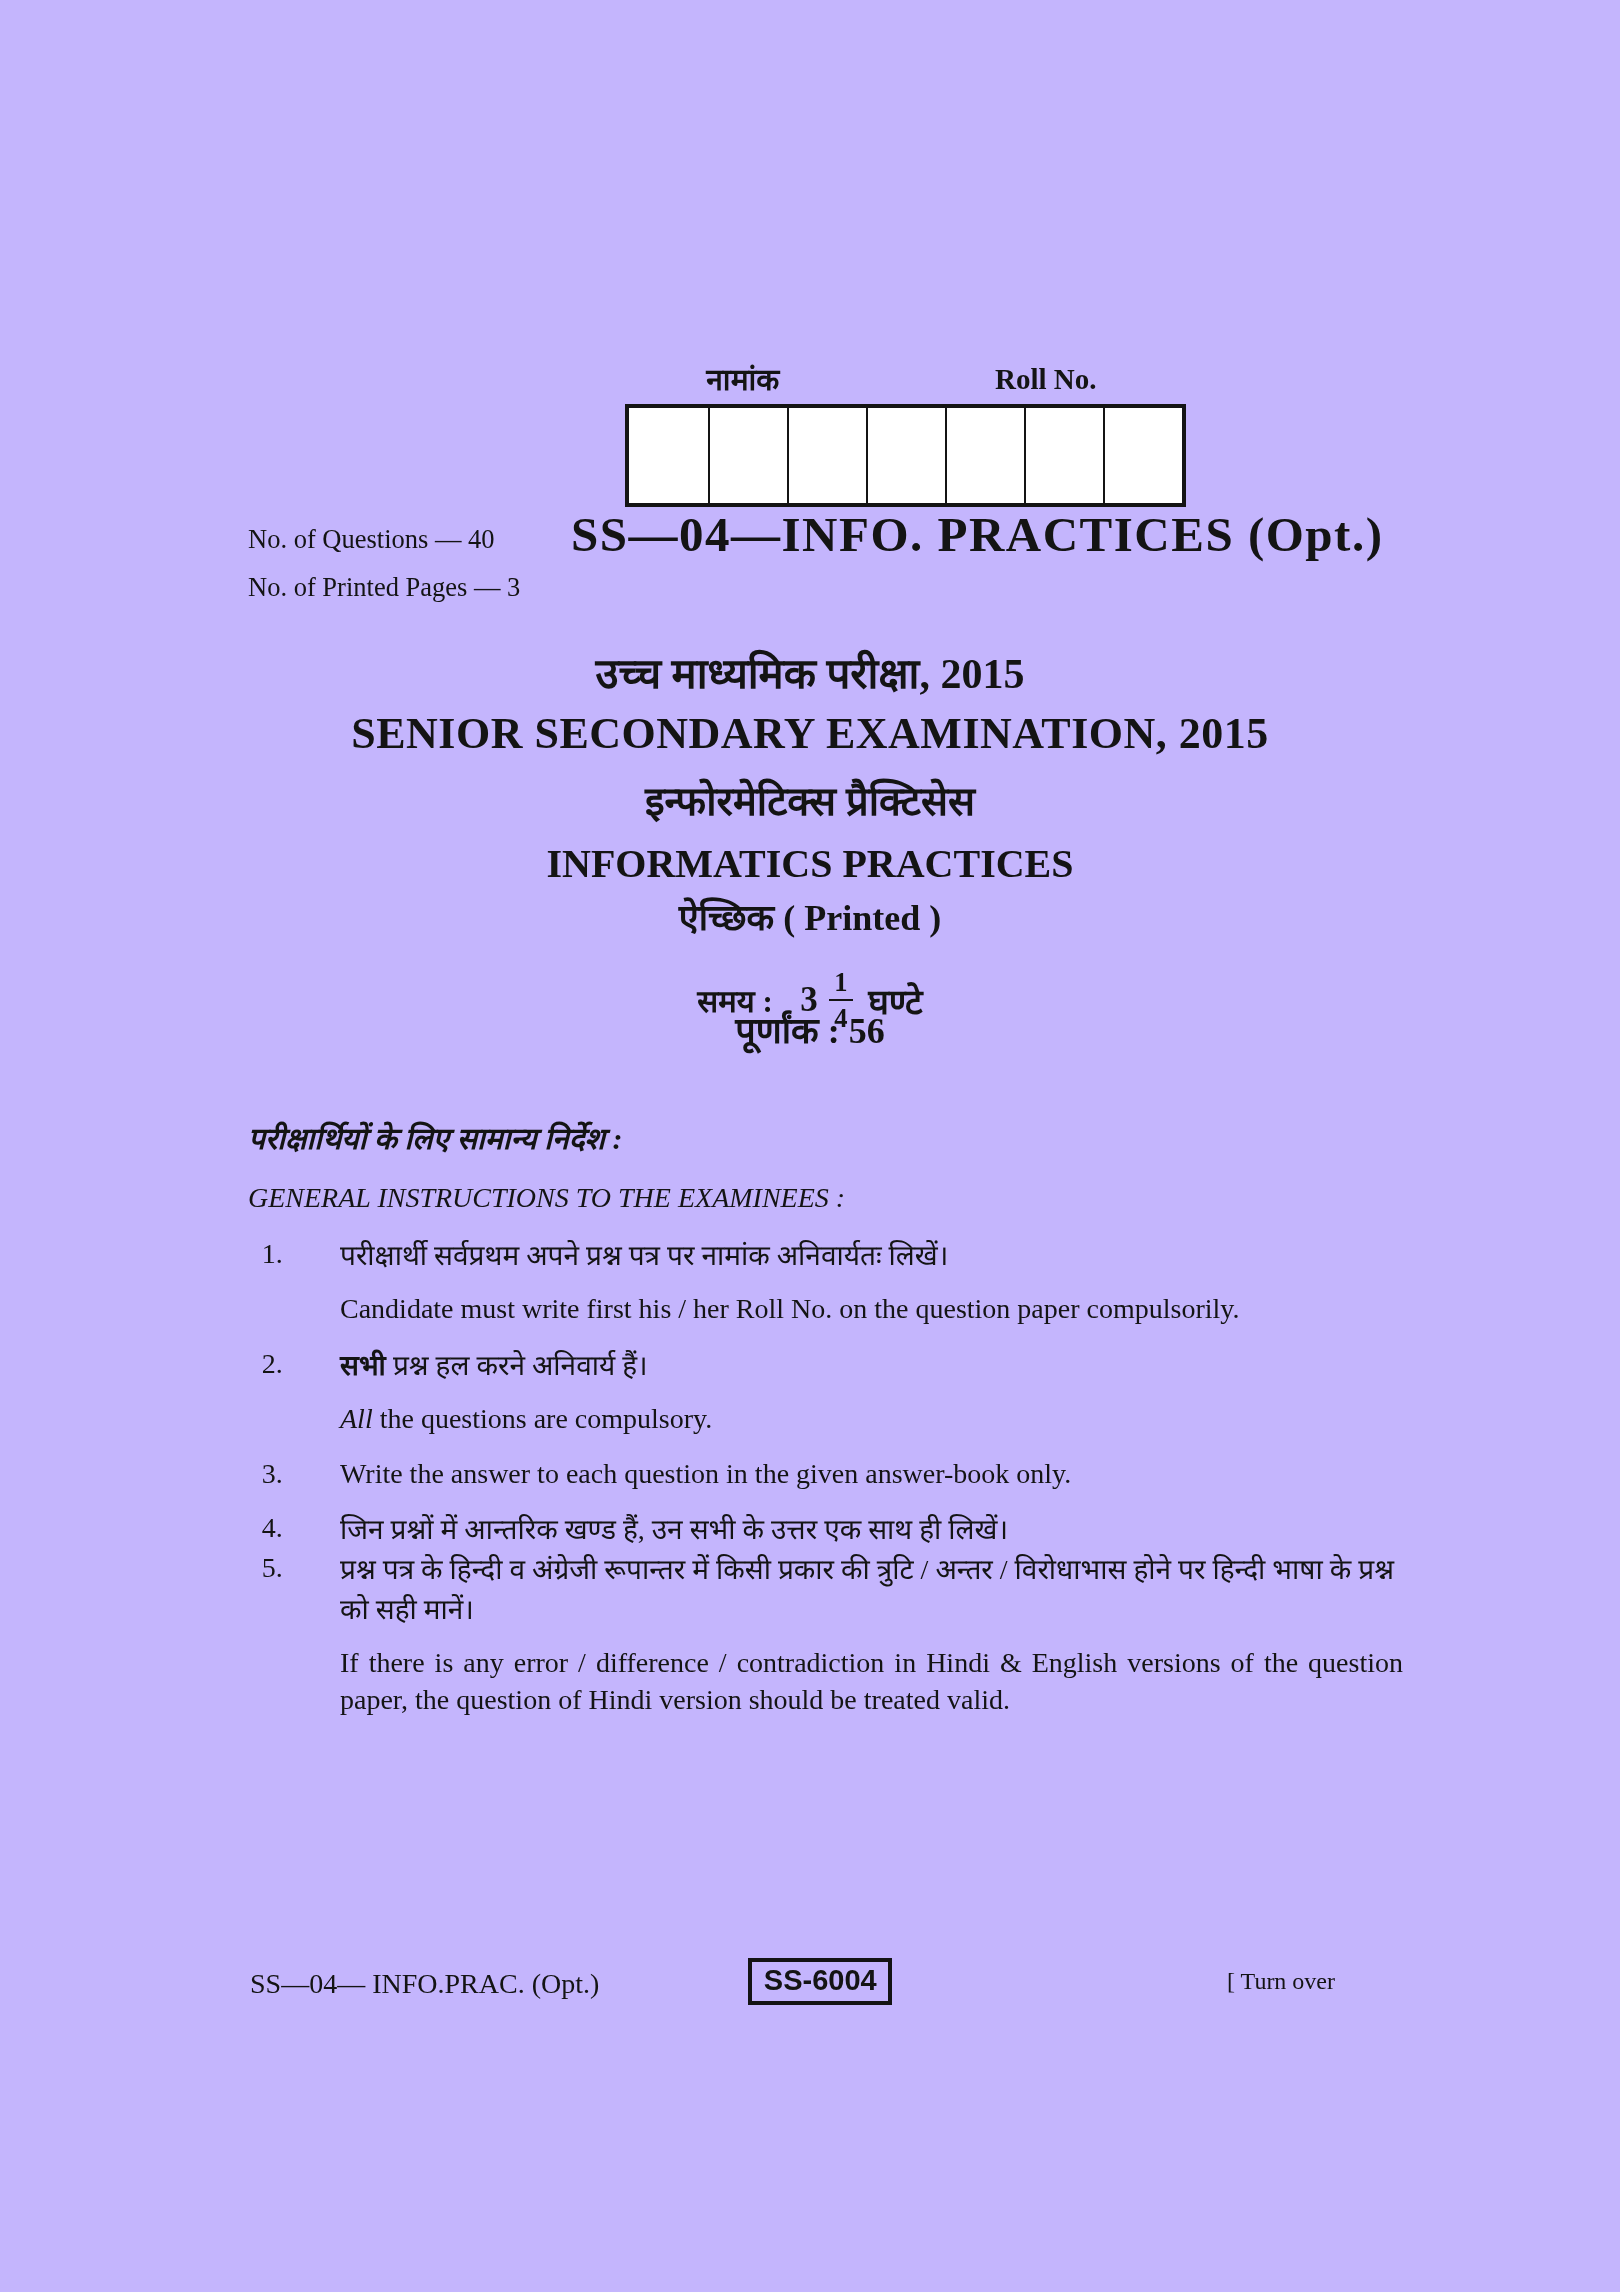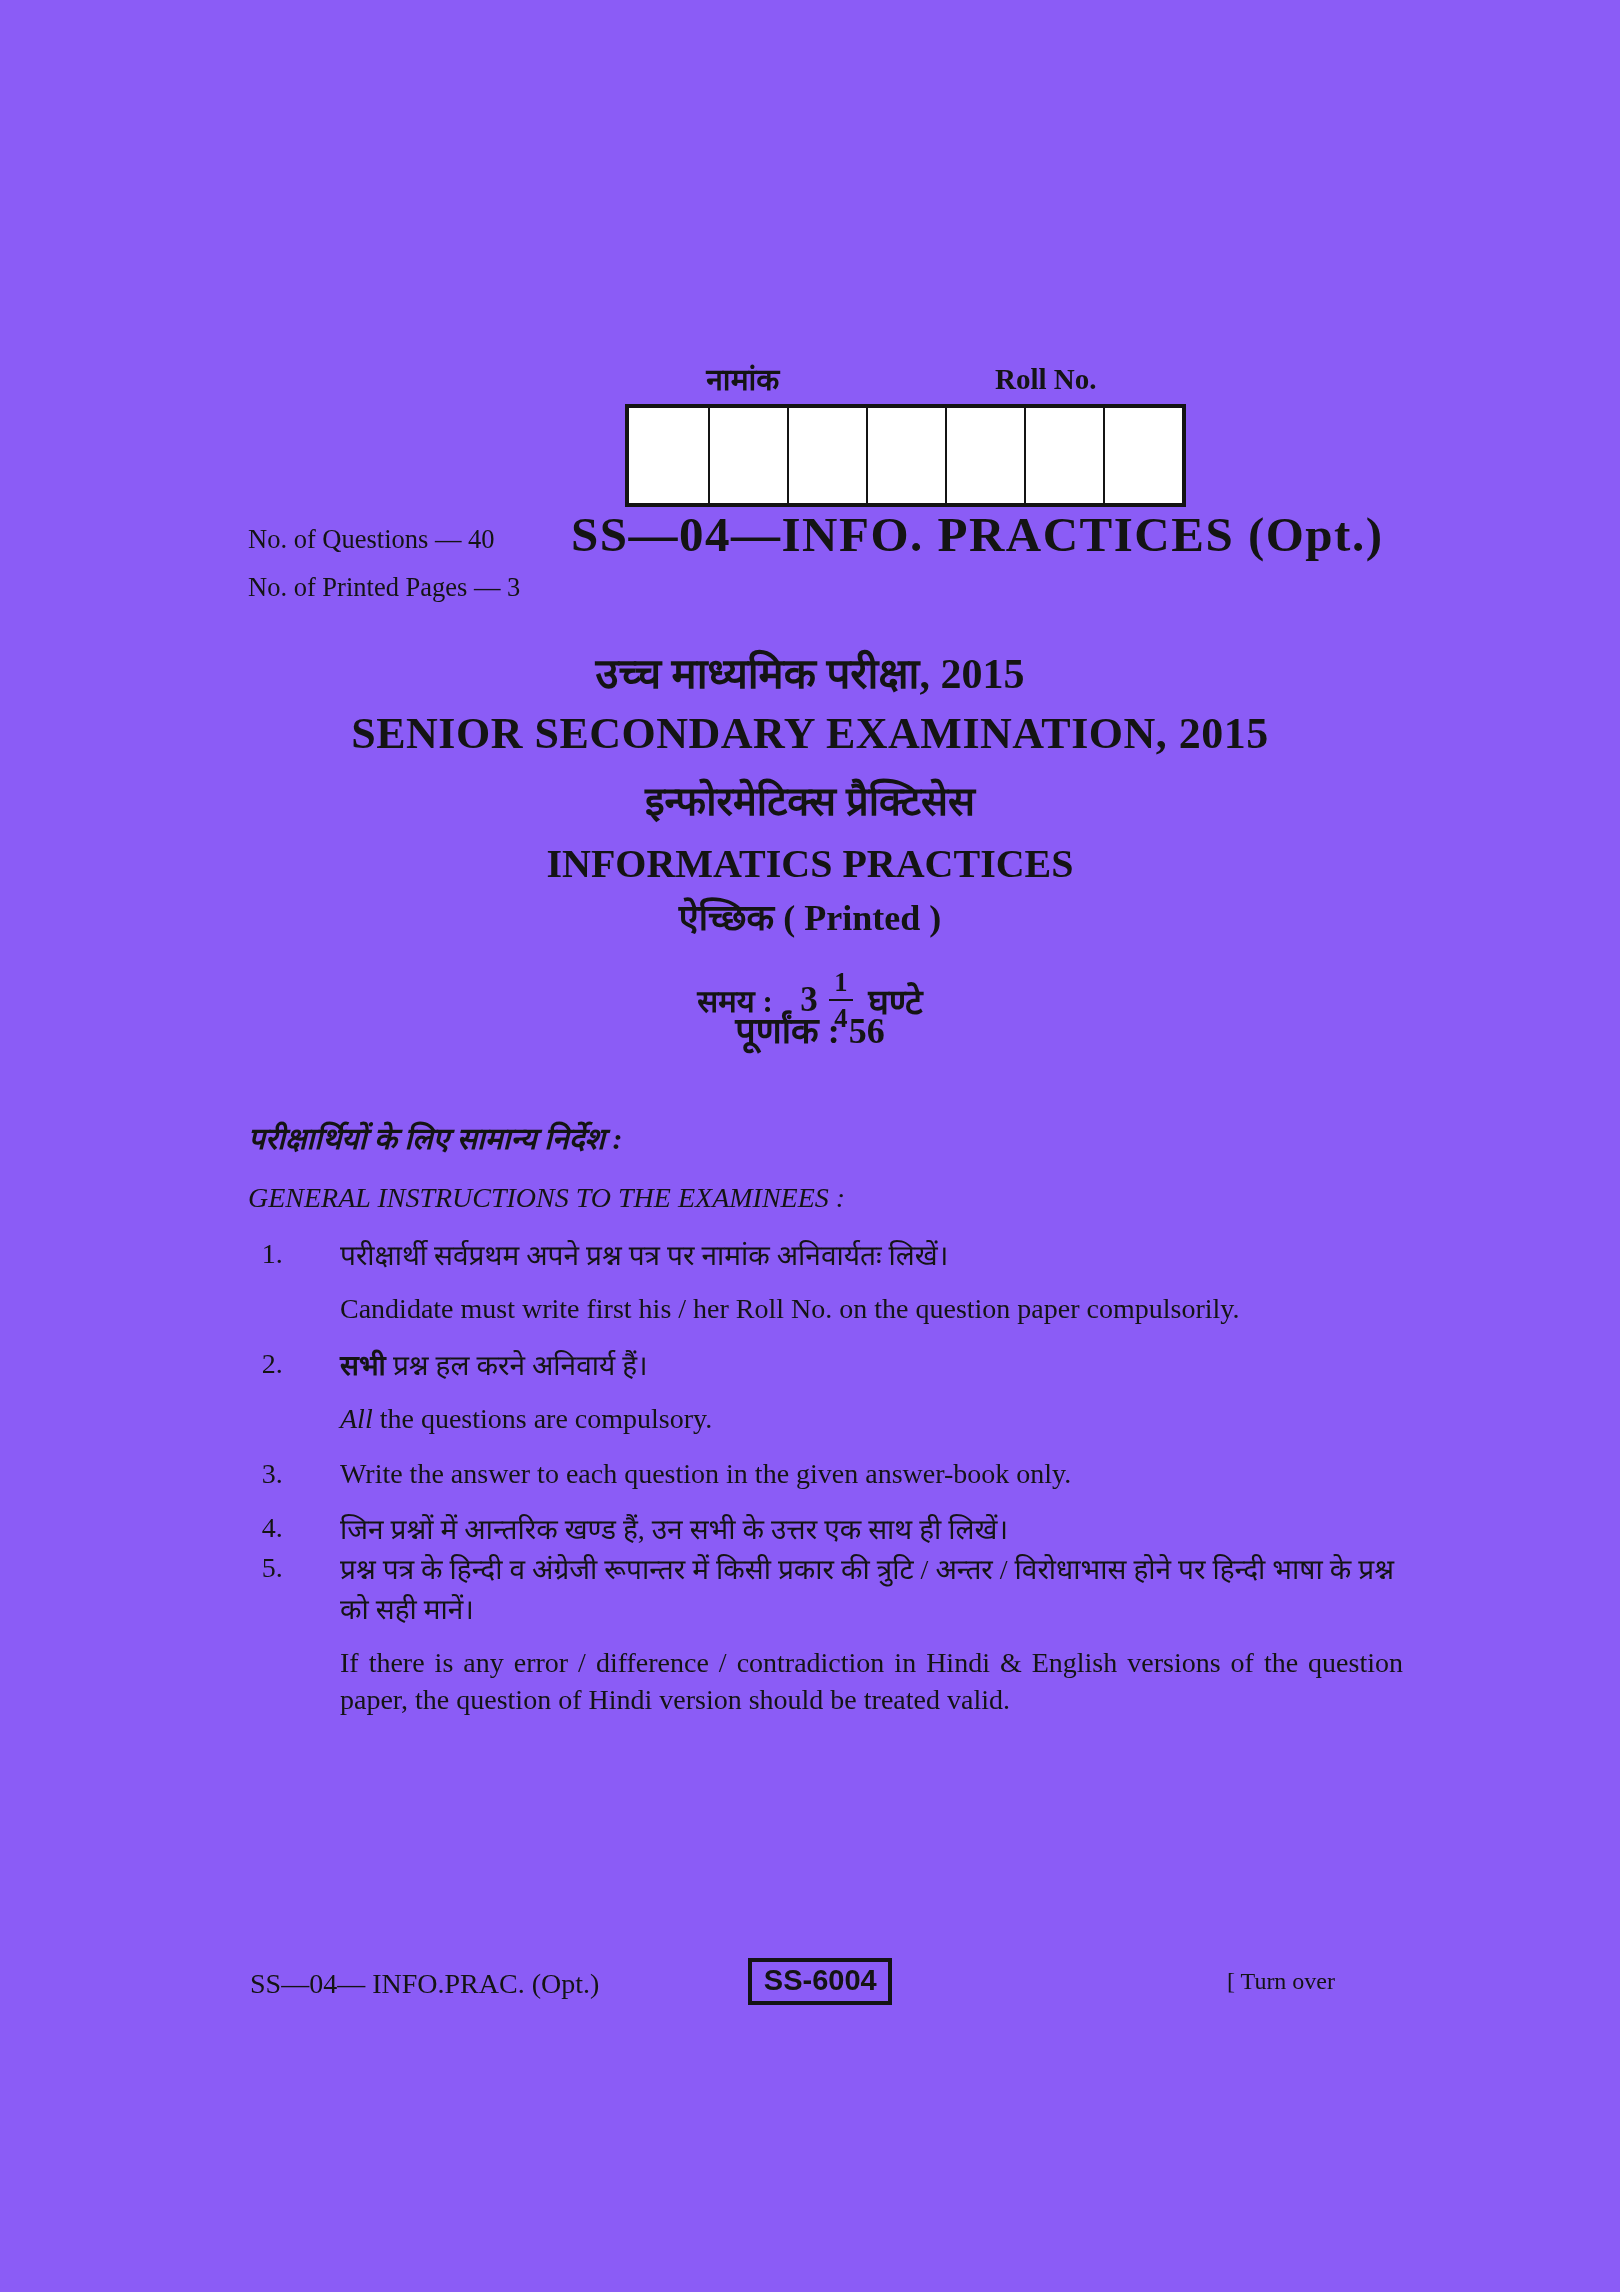--- a/index.html
+++ b/index.html
@@ -3,21 +3,21 @@
 <meta charset="utf-8">
 <style>
   html,body{margin:0;padding:0;}
   body{
     width:1620px;height:2293px;
     background:#ffffff;
     font-family:"Liberation Serif","DejaVu Serif",serif;
     color:#141414;
     -webkit-font-smoothing:antialiased;
   }
-  #page{position:relative;width:1620px;height:2293px;background:#8b5cf6;overflow:hidden;}
+  #page{position:relative;width:1620px;height:2293px;background:#c4b5fd;overflow:hidden;}
 
   
   #roll-block{position:absolute;left:625px;top:357px;width:561px;}
   .roll-labels{position:relative;height:47px;}
   .roll-label-hi{
     position:absolute;left:21%;transform:translateX(-50%);
     font-weight:bold;font-size:30px;line-height:45px;white-space:nowrap;
   }
   .roll-label-en{
     position:absolute;left:75%;transform:translateX(-50%);

